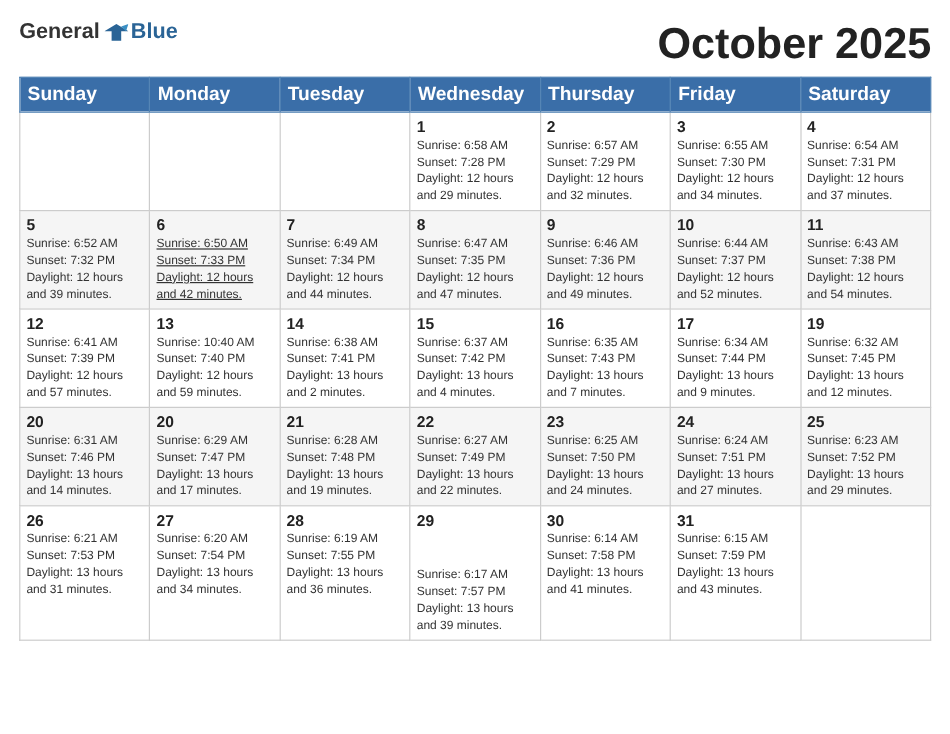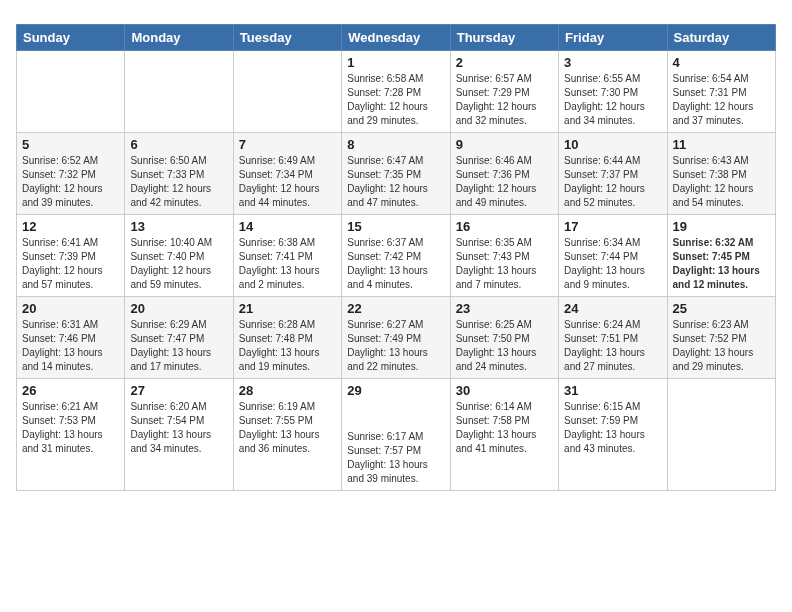--- a/index.html
+++ b/index.html
@@ -58,21 +58,21 @@
     .calendar {
       width: 100%;
       border-collapse: collapse;
       border: 1px solid #ccc;
     }
     .calendar th {
       background: #3a6ea8;
       color: #fff;
       text-align: left;
       padding: 5px 6px;
-      font-size: 13px;
+      font-size: 16px;
       border: 1px solid #5585b5;
     }
     .calendar td {
       vertical-align: top;
       border: 1px solid #ccc;
       padding: 4px 5px;
       width: 108px;
       min-height: 80px;
       background: #fff;
     }
@@ -92,21 +92,32 @@
       line-height: 1.4;
     }
     .empty-cell {
       background: #f9f9f9;
     }
   </style>
 </head>
 <body>
 
 <div class="header">
+  <div class="logo">
+    <div class="logo-text">
+      <span class="logo-general">General</span>
+      <svg class="logo-icon" viewBox="0 0 20 18" xmlns="http://www.w3.org/2000/svg">
+        <polygon points="10,2 20,8 14,8 14,16 6,16 6,8 0,8" fill="#2a6496"></polygon>
+        <polygon points="14,4 20,2 18,8" fill="#3a8fc4"></polygon>
+      </svg>
+      <span class="logo-blue">Blue</span>
+    </div>
+  </div>
   <div class="title-block">
+    <div class="month-title">October 2025</div>
   </div>
 </div>
 
 <table class="calendar">
   <thead>
     <tr>
     <th>Sunday</th>
         <th>Monday</th>
         <th>Tuesday</th>
         <th>Wednesday</th>
@@ -152,21 +163,21 @@
       <tr>
         <td>
           <span class="day-num">5</span>
           <div class="day-info" style="white-space: pre-line;">Sunrise: 6:52 AM
 Sunset: 7:32 PM
 Daylight: 12 hours
 and 39 minutes.</div>
         </td>
         <td>
           <span class="day-num">6</span>
-          <div class="day-info" style="white-space: pre-line;">Sunrise: 6:50 AM
+          <div class="day-info" style="white-space: pre-line; text-decoration: underline;">Sunrise: 6:50 AM
 Sunset: 7:33 PM
 Daylight: 12 hours
 and 42 minutes.</div>
         </td>
         <td>
           <span class="day-num">7</span>
           <div class="day-info" style="white-space: pre-line;">Sunrise: 6:49 AM
 Sunset: 7:34 PM
 Daylight: 12 hours
 and 44 minutes.</div>
@@ -238,21 +249,21 @@
         </td>
         <td>
           <span class="day-num">17</span>
           <div class="day-info" style="white-space: pre-line;">Sunrise: 6:34 AM
 Sunset: 7:44 PM
 Daylight: 13 hours
 and 9 minutes.</div>
         </td>
         <td>
           <span class="day-num">19</span>
-          <div class="day-info" style="white-space: pre-line; font-weight: bold;">Sunrise: 6:32 AM
+          <div class="day-info" style="white-space: pre-line;">Sunrise: 6:32 AM
 Sunset: 7:45 PM
 Daylight: 13 hours
 and 12 minutes.</div>
         </td>
       </tr>
       <tr>
         <td>
           <span class="day-num">20</span>
           <div class="day-info" style="white-space: pre-line;">Sunrise: 6:31 AM
 Sunset: 7:46 PM

